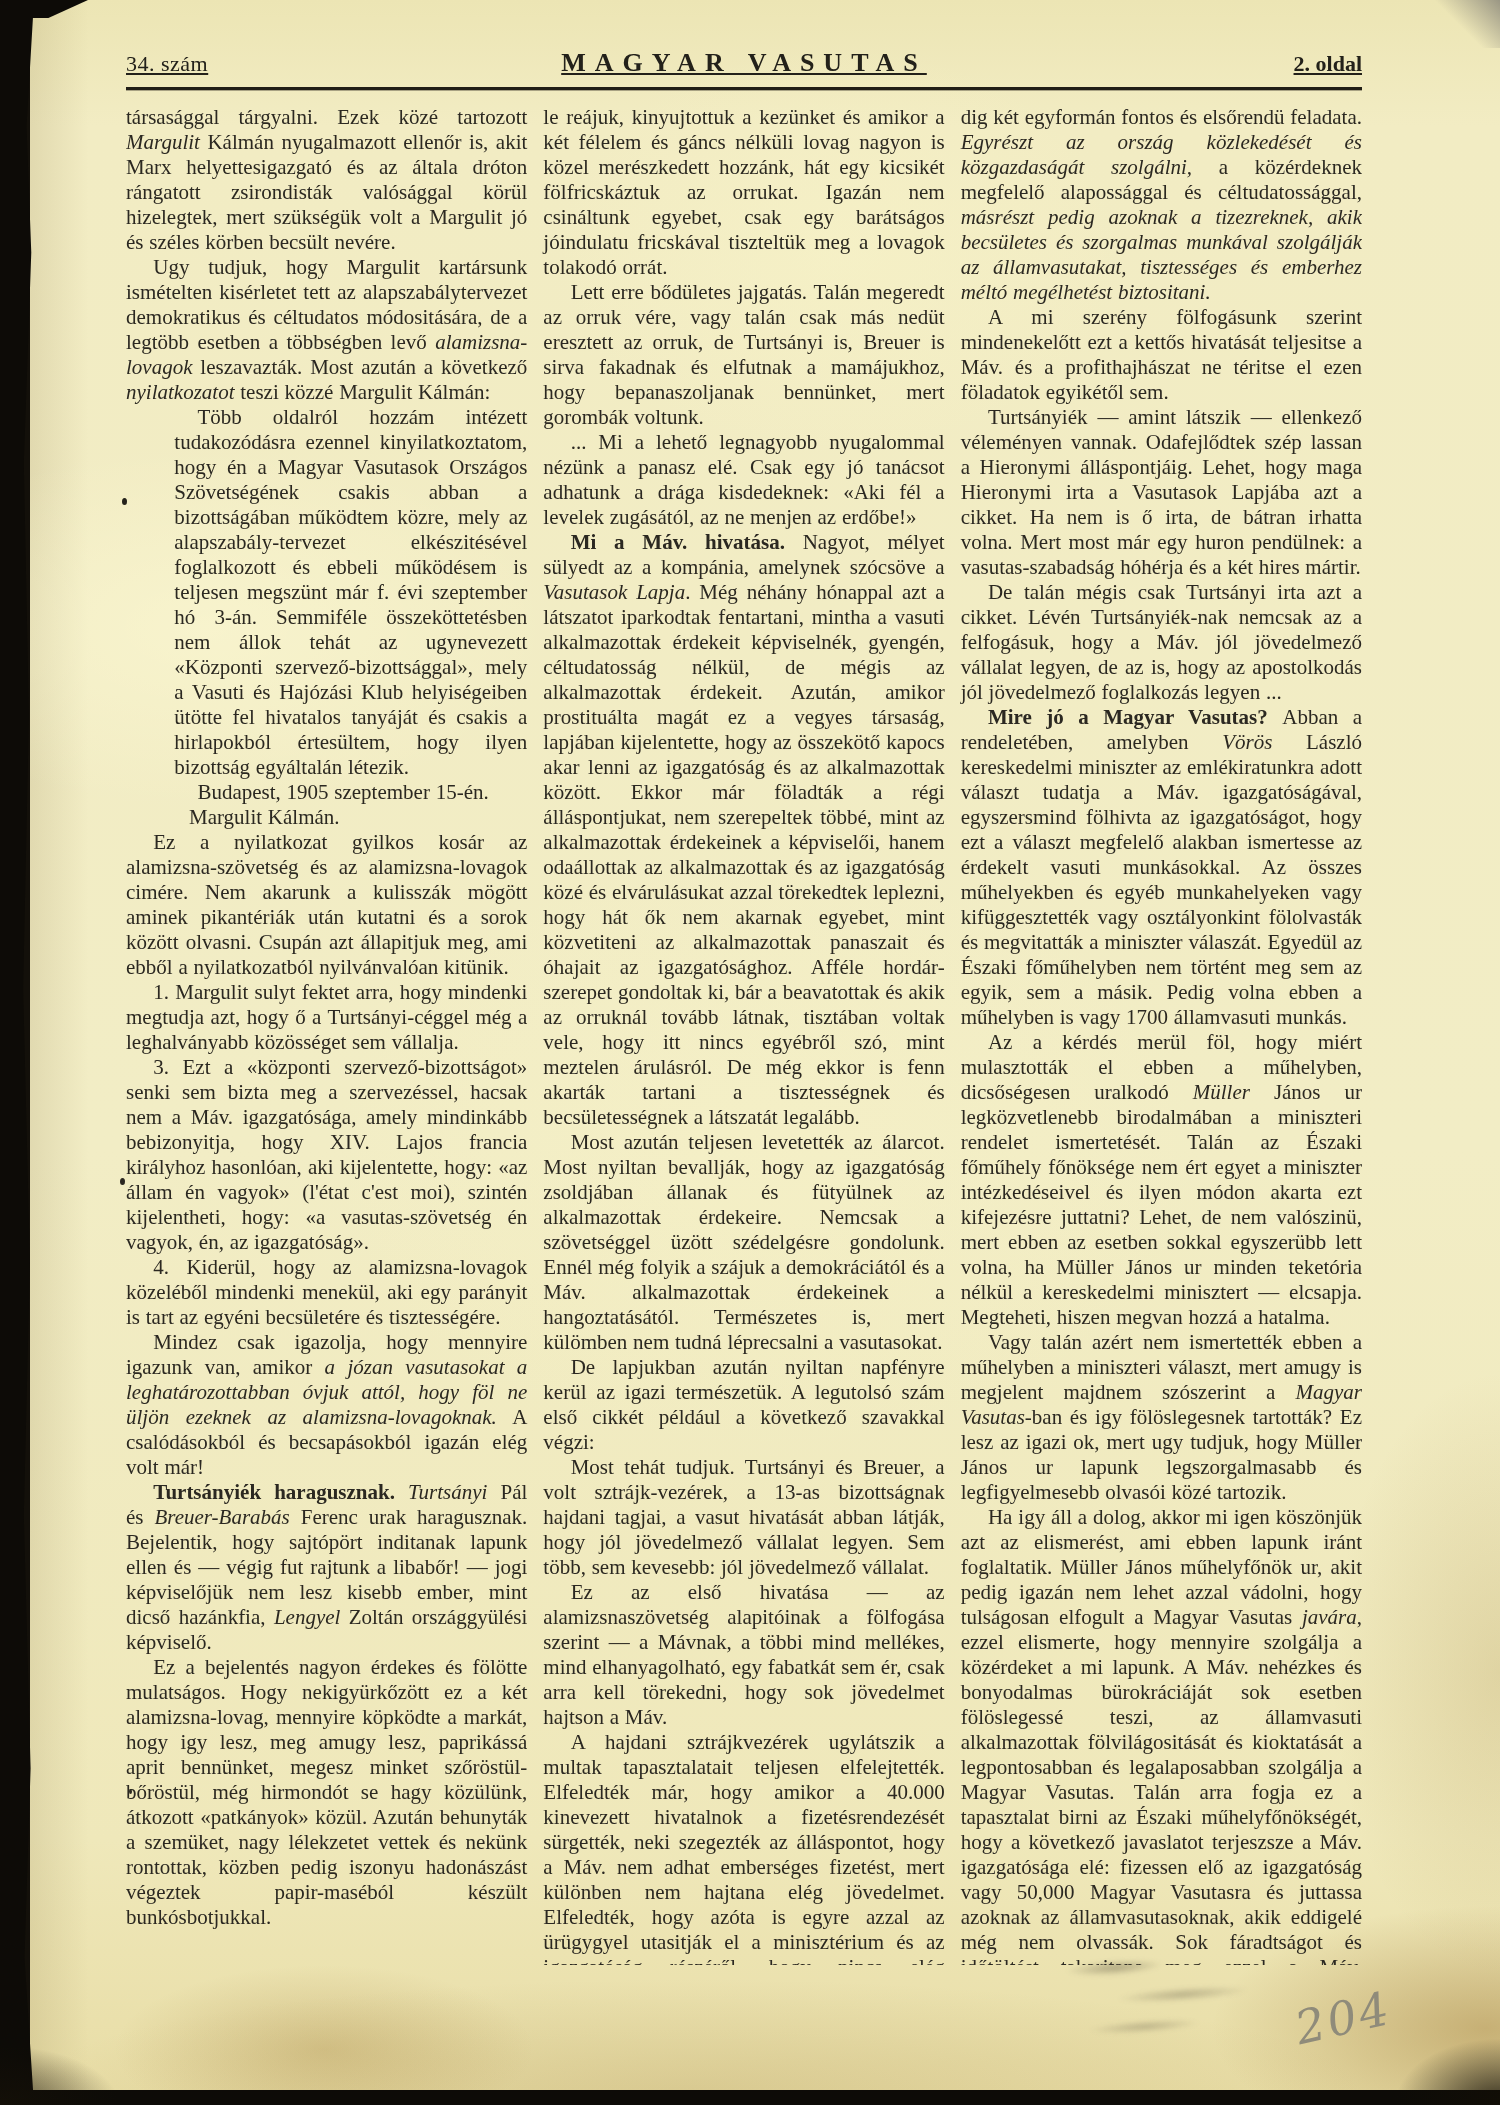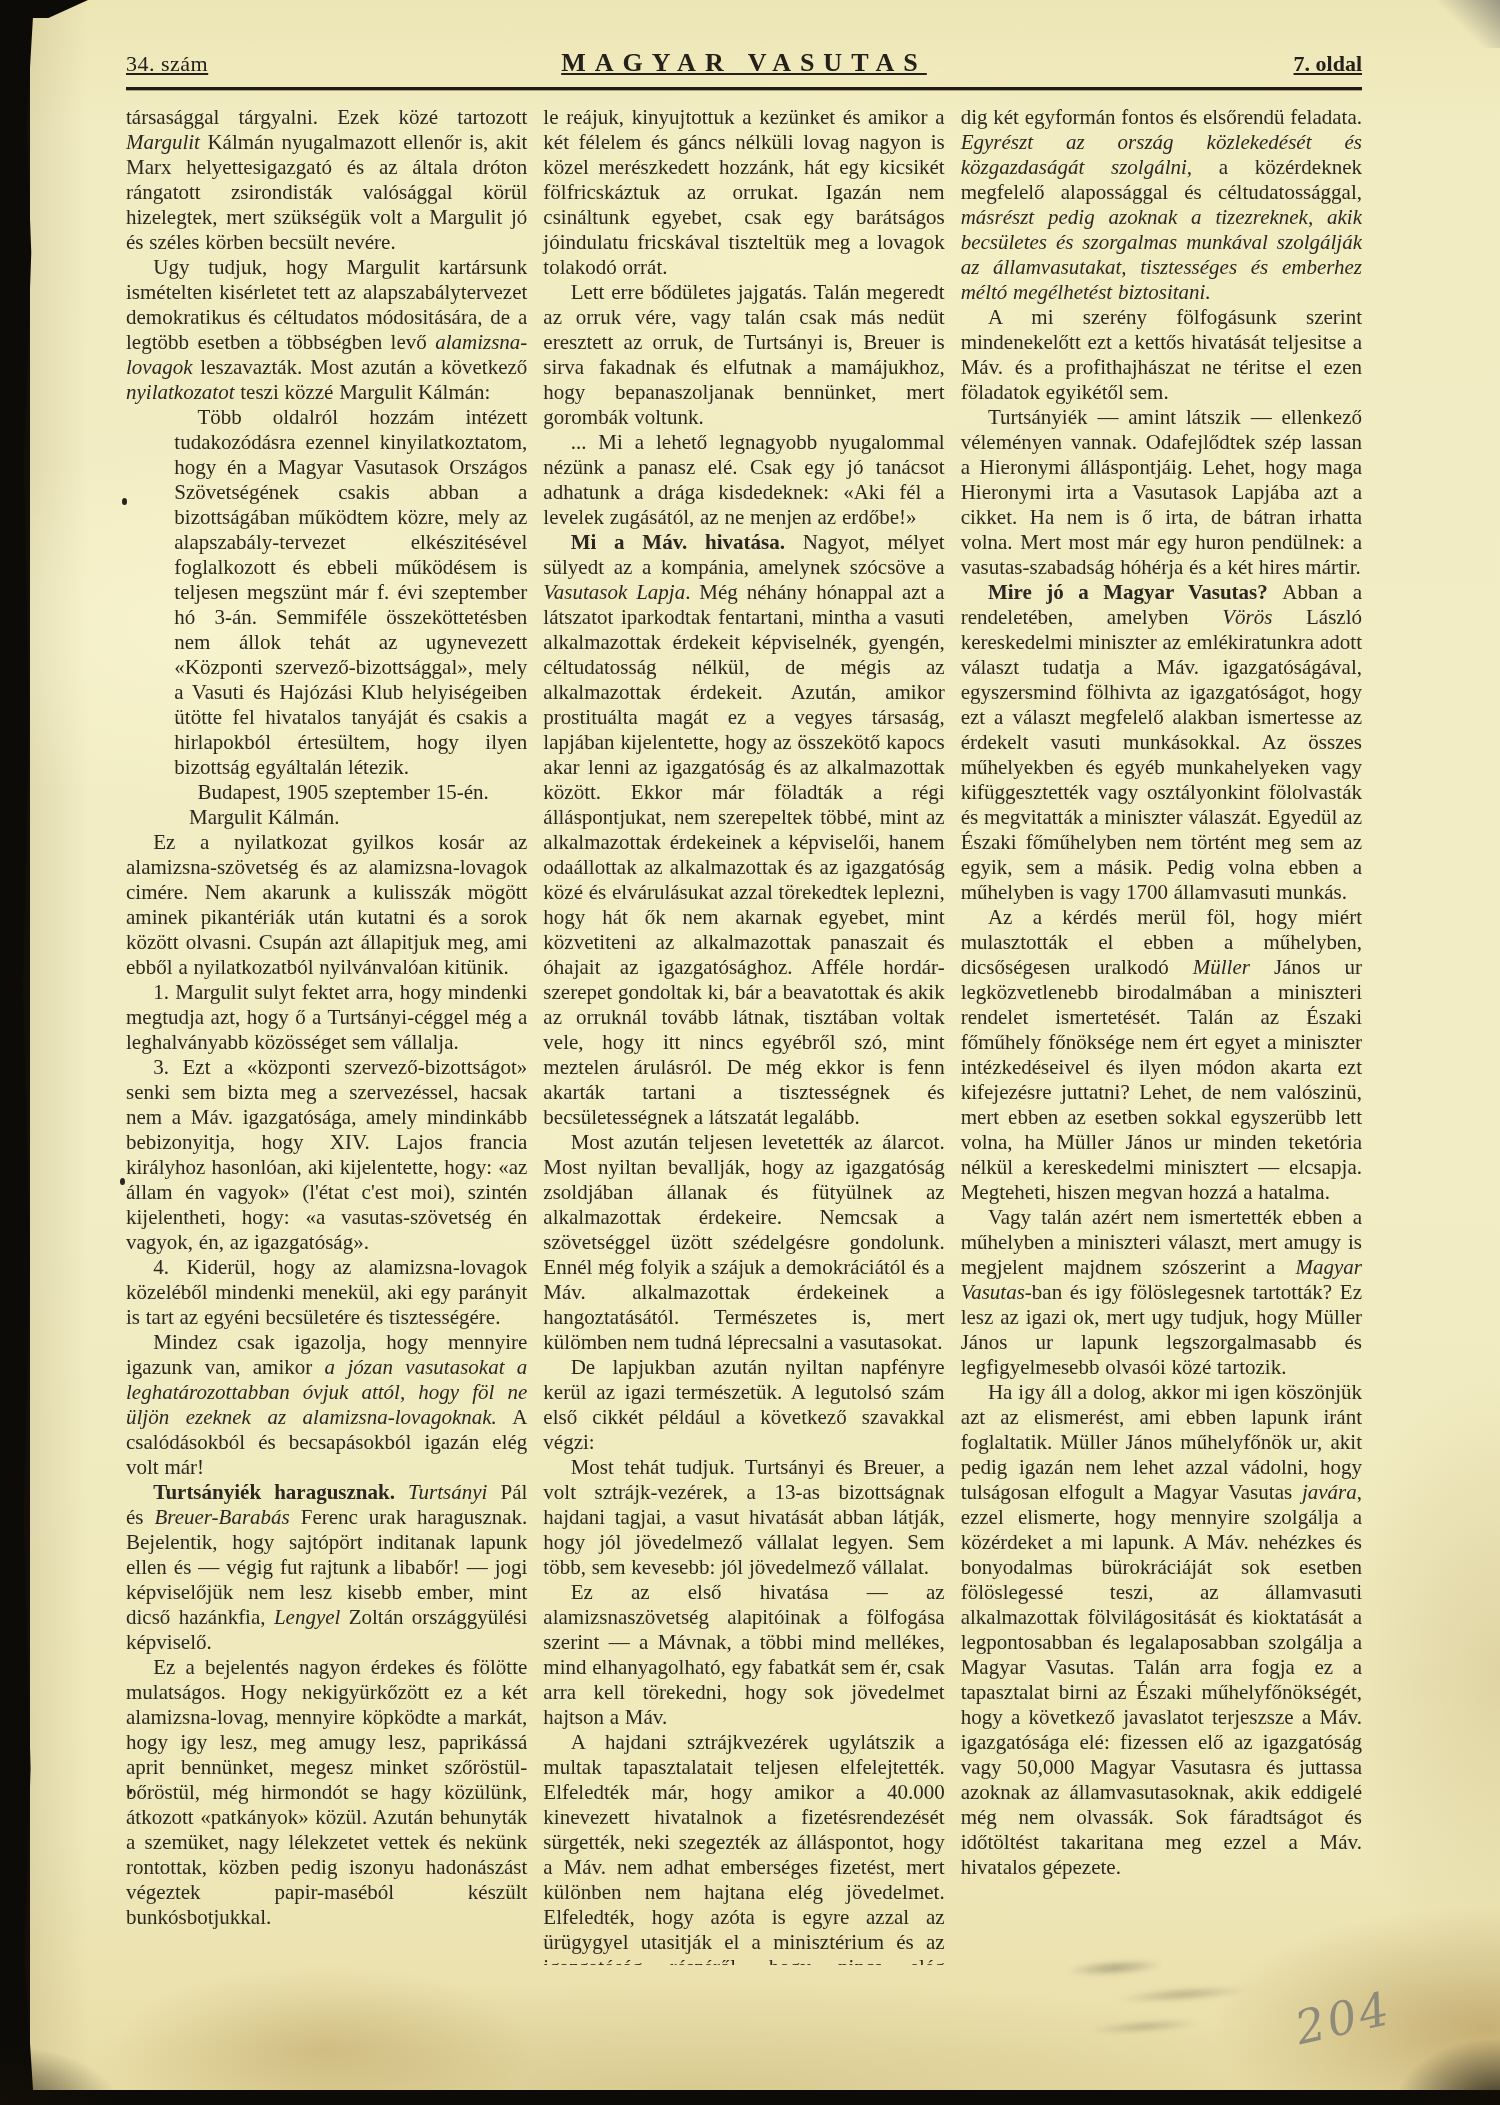--- a/index.html
+++ b/index.html
@@ -92,21 +92,21 @@
 </style>
 </head>
 <body>
 
 <div class="paper">
   <div class="stains"></div>
 
   <header class="hdr">
     <span class="issue">34. szám</span>
     <span class="mast">MAGYAR VASUTAS</span>
-    <span class="pg">7. oldal</span>
+    <span class="pg">2. oldal</span>
   </header>
   <div class="rule"></div>
 
   <main class="columns">
     <section class="col">
         <p class="cont"><span>társasággal tárgyalni. Ezek közé tartozott </span><span class="it">Margulit</span><span> Kálmán nyugalmazott ellenőr is, akit Marx helyettesigazgató és az általa dróton rángatott zsirondisták valósággal körül hizelegtek, mert szükségük volt a Margulit jó és széles körben becsült nevére.</span></p>
         <p class="p"><span>Ugy tudjuk, hogy Margulit kartársunk ismételten kisérletet tett az alapszabálytervezet demokratikus és céltudatos módositására, de a legtöbb esetben a többségben levő </span><span class="it">alamizsna-lovagok</span><span> leszavazták. Most azután a következő </span><span class="it">nyilatkozatot</span><span> teszi közzé Margulit Kálmán:</span></p>
         <p class="quote"><span>Több oldalról hozzám intézett tudakozódásra ezennel kinyilatkoztatom, hogy én a Magyar Vasutasok Országos Szövetségének csakis abban a bizottságában működtem közre, mely az alapszabály-tervezet elkészitésével foglalkozott és ebbeli működésem is teljesen megszünt már f. évi szeptember hó 3-án. Semmiféle összeköttetésben nem állok tehát az ugynevezett «Központi szervező-bizottsággal», mely a Vasuti és Hajózási Klub helyiségeiben ütötte fel hivatalos tanyáját és csakis a hirlapokból értesültem, hogy ilyen bizottság egyáltalán létezik.</span></p>
         <p class="quote"><span>Budapest, 1905 szeptember 15-én.</span></p>
         <p class="sig"><span>Margulit Kálmán.</span></p>
@@ -126,20 +126,21 @@
         <p class="p"><span>Most azután teljesen levetették az álarcot. Most nyiltan bevallják, hogy az igazgatóság zsoldjában állanak és fütyülnek az alkalmazottak érdekeire. Nemcsak a szövetséggel üzött szédelgésre gondolunk. Ennél még folyik a szájuk a demokráciától és a Máv. alkalmazottak érdekeinek a hangoztatásától. Természetes is, mert külömben nem tudná léprecsalni a vasutasokat.</span></p>
         <p class="p"><span>De lapjukban azután nyiltan napfényre kerül az igazi természetük. A legutolsó szám első cikkét például a következő szavakkal végzi:</span></p>
         <p class="p"><span>Most tehát tudjuk. Turtsányi és Breuer, a volt sztrájk-vezérek, a 13-as bizottságnak hajdani tagjai, a vasut hivatását abban látják, hogy jól jövedelmező vállalat legyen. Sem több, sem kevesebb: jól jövedelmező vállalat.</span></p>
         <p class="p"><span>Ez az első hivatása — az alamizsnaszövetség alapitóinak a fölfogása szerint — a Mávnak, a többi mind mellékes, mind elhanyagolható, egy fabatkát sem ér, csak arra kell törekedni, hogy sok jövedelmet hajtson a Máv.</span></p>
         <p class="p"><span>A hajdani sztrájkvezérek ugylátszik a multak tapasztalatait teljesen elfelejtették. Elfeledték már, hogy amikor a 40.000 kinevezett hivatalnok a fizetésrendezését sürgették, neki szegezték az álláspontot, hogy a Máv. nem adhat emberséges fizetést, mert különben nem hajtana elég jövedelmet. Elfeledték, hogy azóta is egyre azzal az ürügygyel utasitják el a minisztérium és az igazgatóság részéről, hogy nincs elég jövedelme a Mávnak. Elfeledték, hogy ez az álláspont eddigelé csak </span></p>
       </section>
     <section class="col">
         <p class="cont"><span>dig két egyformán fontos és elsőrendü feladata. </span><span class="it">Egyrészt az ország közlekedését és közgazdaságát szolgálni,</span><span> a közérdeknek megfelelő alapossággal és céltudatossággal, </span><span class="it">másrészt pedig azoknak a tizezreknek, akik becsületes és szorgalmas munkával szolgálják az államvasutakat, tisztességes és emberhez méltó megélhetést biztositani.</span></p>
         <p class="p"><span>A mi szerény fölfogásunk szerint mindenekelőtt ezt a kettős hivatását teljesitse a Máv. és a profithajhászat ne téritse el ezen föladatok egyikétől sem.</span></p>
         <p class="p"><span>Turtsányiék — amint látszik — ellenkező véleményen vannak. Odafejlődtek szép lassan a Hieronymi álláspontjáig. Lehet, hogy maga Hieronymi irta a Vasutasok Lapjába azt a cikket. Ha nem is ő irta, de bátran irhatta volna. Mert most már egy huron pendülnek: a vasutas-szabadság hóhérja és a két hires mártir.</span></p>
+        <p class="p"><span>De talán mégis csak Turtsányi irta azt a cikket. Lévén Turtsányiék-nak nemcsak az a felfogásuk, hogy a Máv. jól jövedelmező vállalat legyen, de az is, hogy az apostolkodás jól jövedelmező foglalkozás legyen ...</span></p>
         <p class="p"><span class="bd">Mire jó a Magyar Vasutas? </span><span>Abban a rendeletében, amelyben </span><span class="it">Vörös</span><span> László kereskedelmi miniszter az emlékiratunkra adott választ tudatja a Máv. igazgatóságával, egyszersmind fölhivta az igazgatóságot, hogy ezt a választ megfelelő alakban ismertesse az érdekelt vasuti munkásokkal. Az összes műhelyekben és egyéb munkahelyeken vagy kifüggesztették vagy osztályonkint fölolvasták és megvitatták a miniszter válaszát. Egyedül az Északi főműhelyben nem történt meg sem az egyik, sem a másik. Pedig volna ebben a műhelyben is vagy 1700 államvasuti munkás.</span></p>
         <p class="p"><span>Az a kérdés merül föl, hogy miért mulasztották el ebben a műhelyben, dicsőségesen uralkodó </span><span class="it">Müller</span><span> János ur legközvetlenebb birodalmában a miniszteri rendelet ismertetését. Talán az Északi főműhely főnöksége nem ért egyet a miniszter intézkedéseivel és ilyen módon akarta ezt kifejezésre juttatni? Lehet, de nem valószinü, mert ebben az esetben sokkal egyszerübb lett volna, ha Müller János ur minden teketória nélkül a kereskedelmi minisztert — elcsapja. Megteheti, hiszen megvan hozzá a hatalma.</span></p>
         <p class="p"><span>Vagy talán azért nem ismertették ebben a műhelyben a miniszteri választ, mert amugy is megjelent majdnem szószerint a </span><span class="it">Magyar Vasutas</span><span>-ban és igy fölöslegesnek tartották? Ez lesz az igazi ok, mert ugy tudjuk, hogy Müller János ur lapunk legszorgalmasabb és legfigyelmesebb olvasói közé tartozik.</span></p>
         <p class="p"><span>Ha igy áll a dolog, akkor mi igen köszönjük azt az elismerést, ami ebben lapunk iránt foglaltatik. Müller János műhelyfőnök ur, akit pedig igazán nem lehet azzal vádolni, hogy tulságosan elfogult a Magyar Vasutas </span><span class="it">javára</span><span>, ezzel elismerte, hogy mennyire szolgálja a közérdeket a mi lapunk. A Máv. nehézkes és bonyodalmas bürokráciáját sok esetben fölöslegessé teszi, az államvasuti alkalmazottak fölvilágositását és kioktatását a legpontosabban és legalaposabban szolgálja a Magyar Vasutas. Talán arra fogja ez a tapasztalat birni az Északi műhelyfőnökségét, hogy a következő javaslatot terjeszsze a Máv. igazgatósága elé: fizessen elő az igazgatóság vagy 50,000 Magyar Vasutasra és juttassa azoknak az államvasutasoknak, akik eddigelé még nem olvassák. Sok fáradtságot és időtöltést takaritana meg ezzel a Máv. hivatalos gépezete.</span></p>
       </section>
   </main>
 
   <div class="smudge"></div>
   <div class="specks"></div>
   <div class="pencil">204</div>

